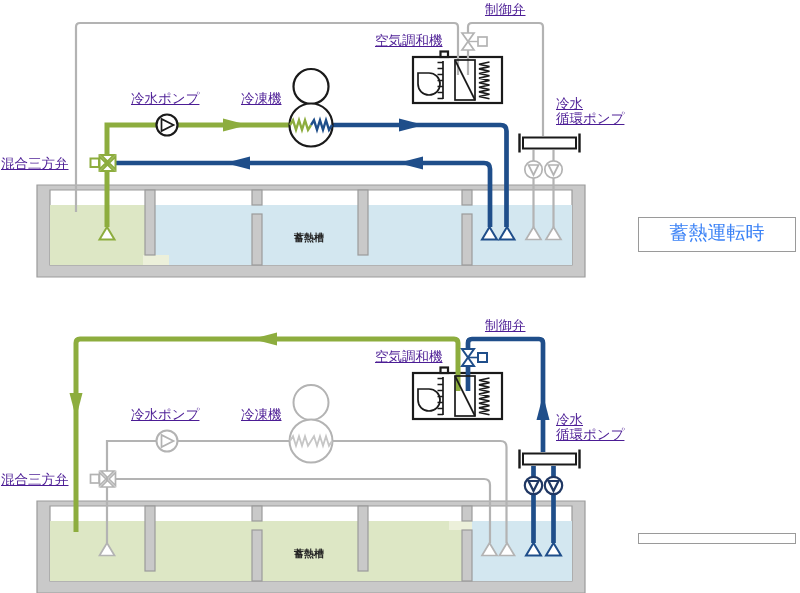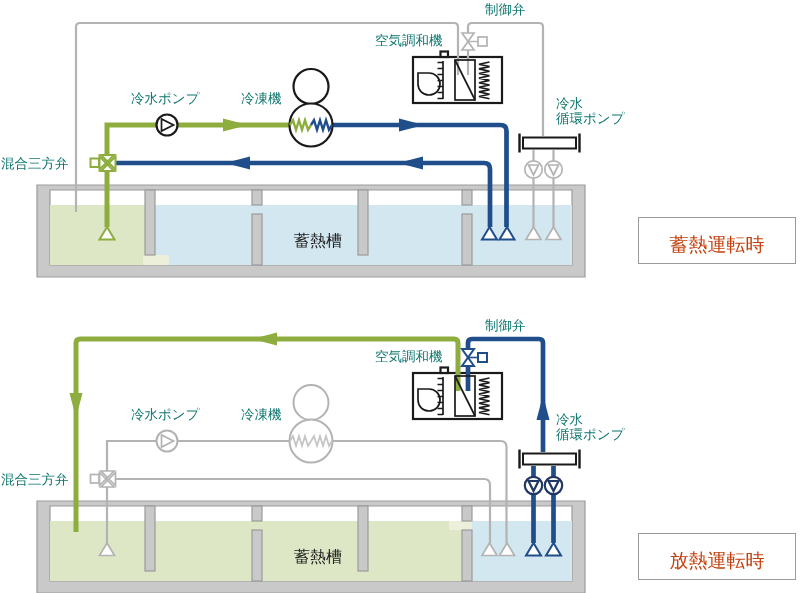--- a/index.html
+++ b/index.html
@@ -27,25 +27,25 @@
   .z-g{stroke:var(--active-green);stroke-width:2.4;fill:none;}
   .z-b{stroke:var(--active-blue);stroke-width:2.4;fill:none;}
   .z-i{stroke:#c6c6c6;stroke-width:1.8;fill:none;}
   .z-k{stroke:var(--equipment-black);stroke-width:1.6;fill:none;}
   
   .tankwall{fill:var(--tank-wall-fill);stroke:var(--tank-wall-stroke);stroke-width:1.2;}
   .wat-b{fill:var(--water-cold-blue);}
   .wat-g{fill:var(--water-warm-green);}
   .wat-p{fill:var(--water-mixed-pale);}
   
-  .lbl{position:absolute;font-size:13.5px;color:#0f766e;white-space:nowrap;line-height:15px;}
+  .lbl{position:absolute;font-size:13.5px;color:#4c1d95;white-space:nowrap;line-height:15px;text-decoration:underline;}
   .lbl-sm{position:absolute;font-family:"Liberation Sans","DejaVu Sans",sans-serif;
-          font-weight:normal;font-size:16px;color:#222;white-space:nowrap;}
+          font-weight:bold;font-size:10px;color:#222;white-space:nowrap;}
   .mode-box{position:absolute;left:638px;width:156px;border:1px solid #9a9a9a;background:#fff;
-            text-align:center;color:#c2410c;font-size:19px;line-height:24px;padding:15px 0 6px 0;}
+            text-align:center;color:#3b82f6;font-size:19px;line-height:24px;padding:3px 0 6px 0;}
 </style>
 </head>
 <body>
 
 <div id="stage">
 
   <svg style="top:0" width="800" height="300" viewBox="0 0 800 300">
 
     <g>
       <path class="tankwall" fill-rule="evenodd" d="M37,185 H585 V277 H37 Z M50,190 H572 V265 H50 Z"></path>
@@ -246,16 +246,15 @@
 
   <div class="lbl" style="left:485px;top:318px">制御弁</div>
   <div class="lbl" style="left:375px;top:349px">空気調和機</div>
   <div class="lbl" style="left:131px;top:407px">冷水ポンプ</div>
   <div class="lbl" style="left:241px;top:407px">冷凍機</div>
   <div class="lbl" style="left:556px;top:412px">冷水</div>
   <div class="lbl" style="left:556px;top:427px">循環ポンプ</div>
   <div class="lbl" style="left:1px;top:472px">混合三方弁</div>
   <div class="lbl-sm" style="left:294px;top:547px">蓄熱槽</div>
   <div class="mode-box" style="top:533px">
-    <div>放熱運転時</div>
   </div>
 
 </div>
 
 </body></html>

